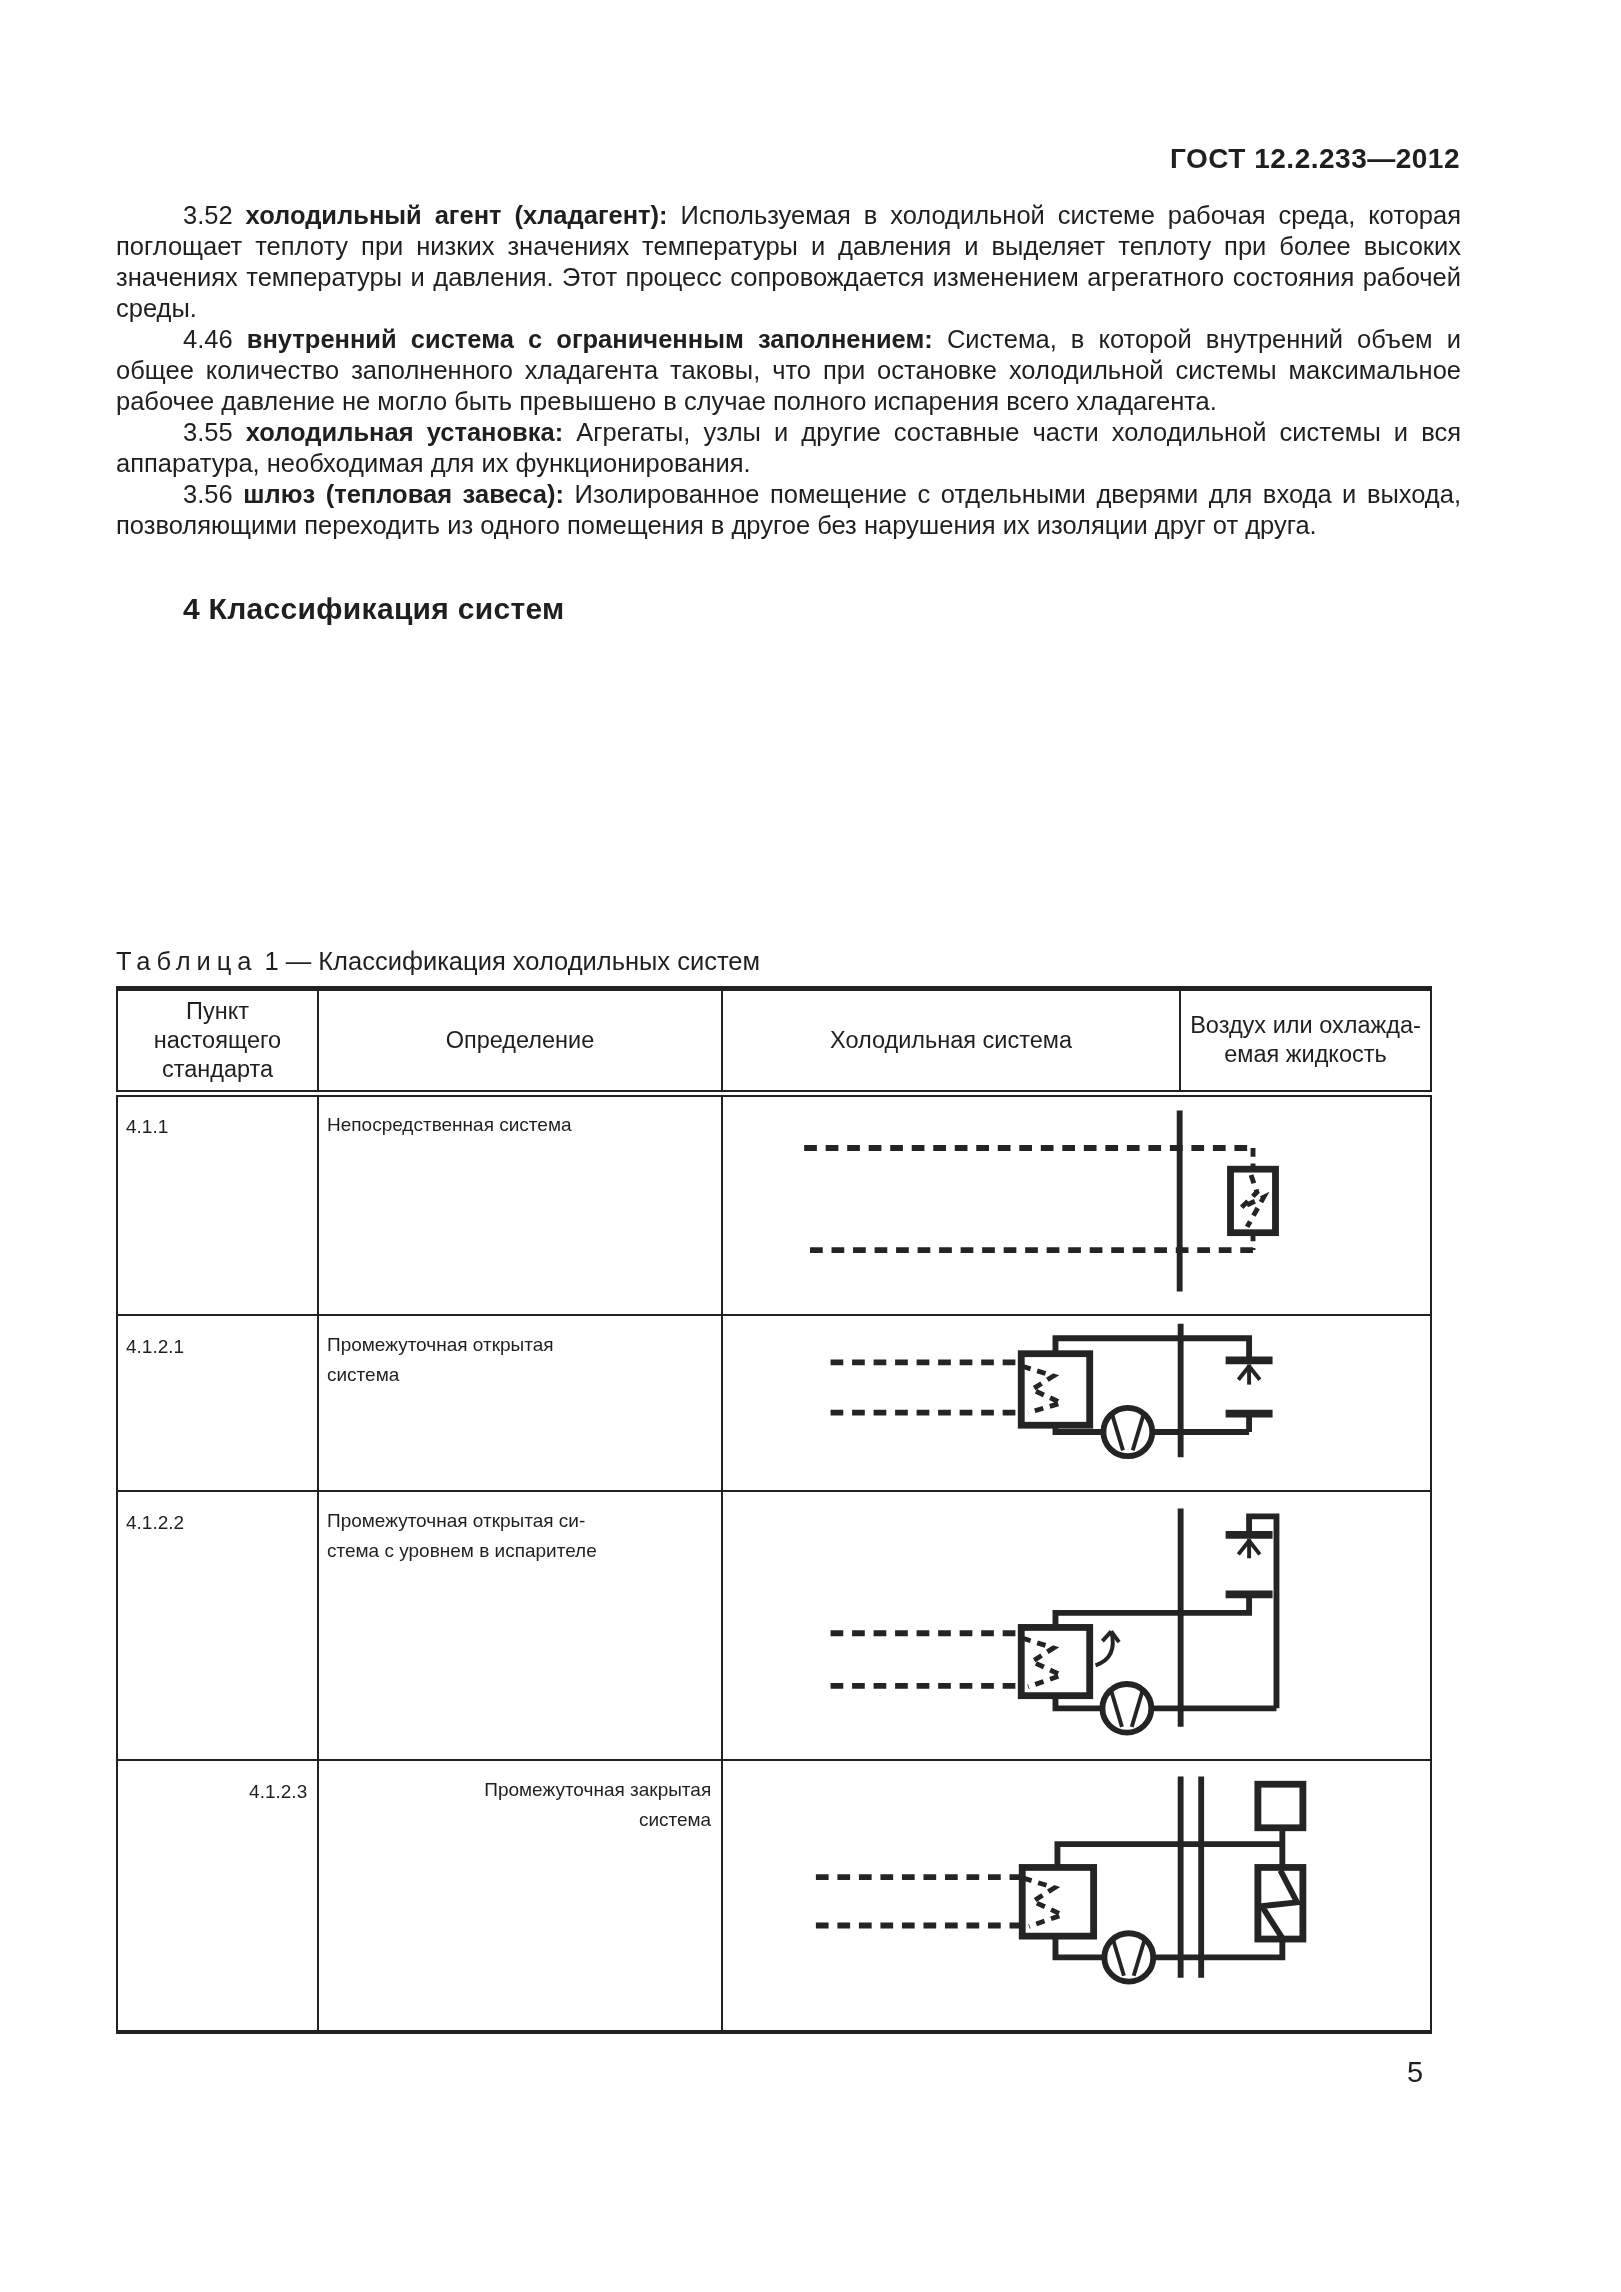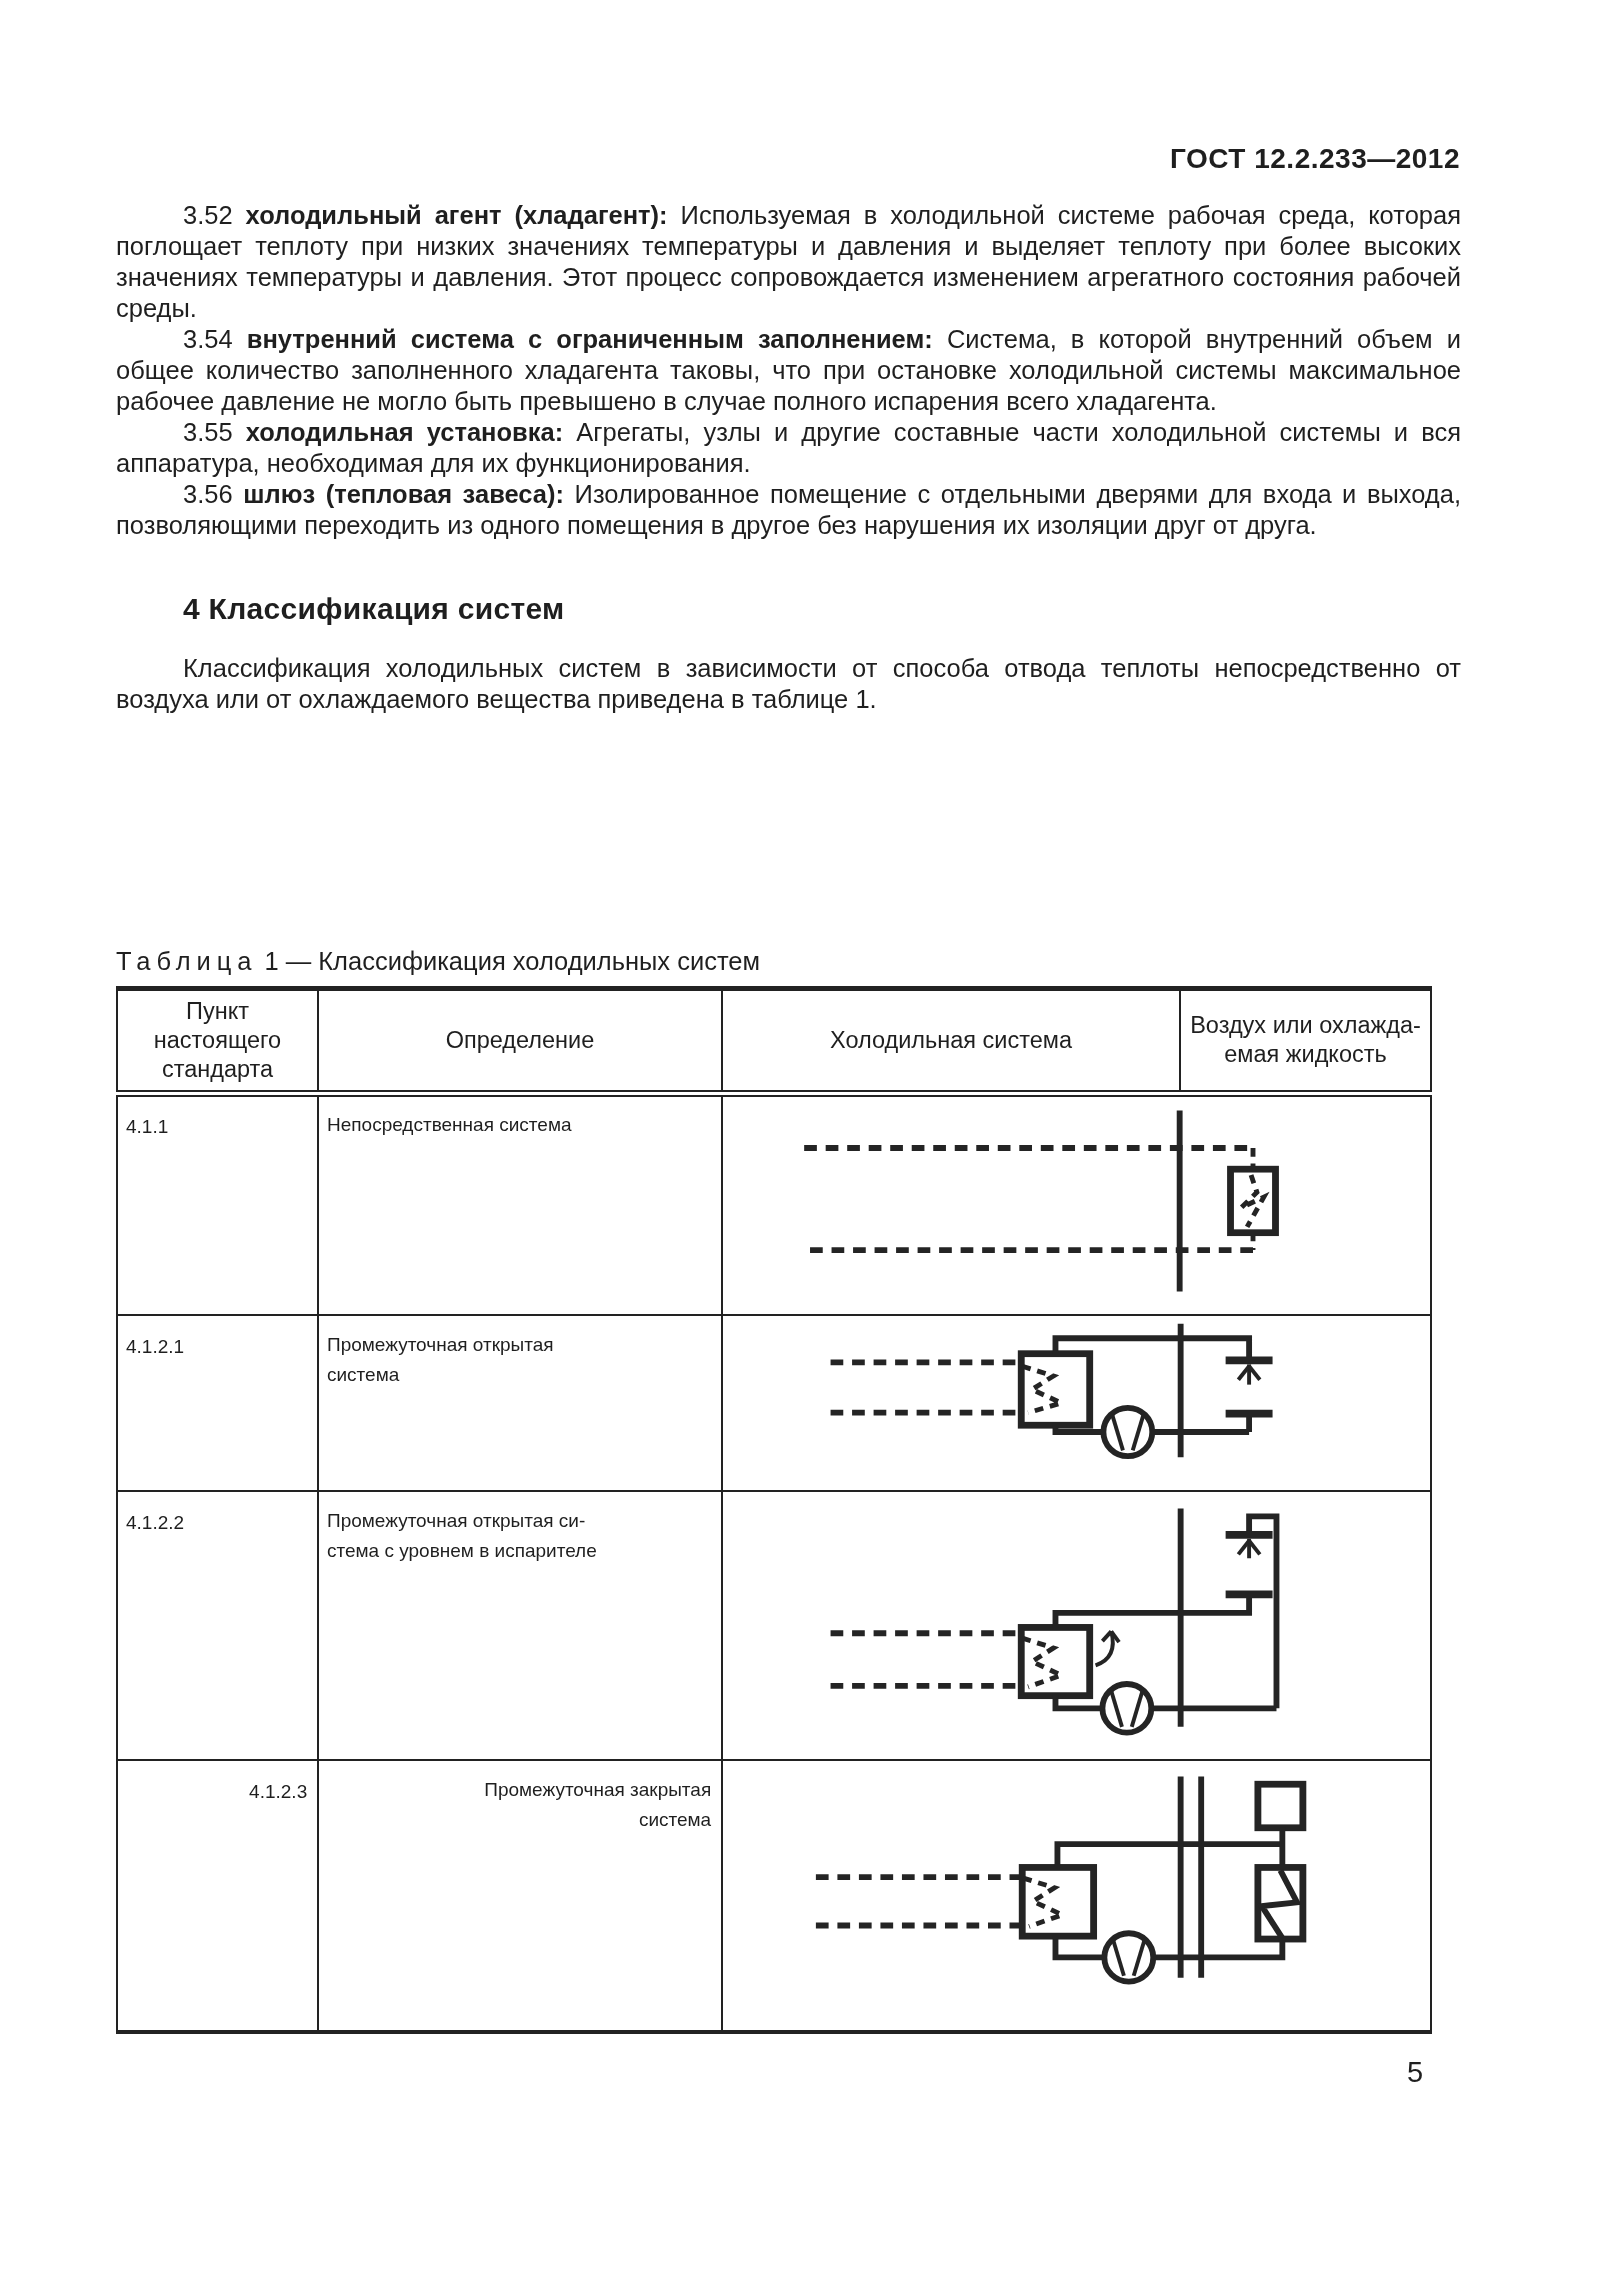--- a/index.html
+++ b/index.html
@@ -75,26 +75,25 @@
 </style>
 </head>
 <body>
 
 <div class="page">
 
   <div class="gost-header">ГОСТ 12.2.233—2012</div>
 
   <div class="content">
     <p class="para"><span>3.52</span> <b>холодильный агент (хладагент):</b> <span>Используемая в холодильной системе рабочая среда, которая поглощает теплоту при низких значениях температуры и давления и выделяет теплоту при более высоких значениях температуры и давления. Этот процесс сопровождается изменением агрегатного состояния рабочей среды.</span></p>
-    <p class="para"><span>3.54</span> <b>внутренний система с ограниченным заполнением:</b> <span>Система, в которой внутренний объем и общее количество заполненного хладагента таковы, что при остановке холодильной системы максимальное рабочее давление не могло быть превышено в случае полного испарения всего хладагента.</span></p>
+    <p class="para"><span>4.46</span> <b>внутренний система с ограниченным заполнением:</b> <span>Система, в которой внутренний объем и общее количество заполненного хладагента таковы, что при остановке холодильной системы максимальное рабочее давление не могло быть превышено в случае полного испарения всего хладагента.</span></p>
     <p class="para"><span>3.55</span> <b>холодильная установка:</b> <span>Агрегаты, узлы и другие составные части холодильной системы и вся аппаратура, необходимая для их функционирования.</span></p>
     <p class="para"><span>3.56</span> <b>шлюз (тепловая завеса):</b> <span>Изолированное помещение с отдельными дверями для входа и выхода, позволяющими переходить из одного помещения в другое без нарушения их изоляции друг от друга.</span></p>
 
     <div class="h-sec">4 Классификация систем</div>
-    <p class="para intro">Классификация холодильных систем в зависимости от способа отвода теплоты непосредственно от воздуха или от охлаждаемого вещества приведена в таблице 1.</p>
   </div>
 
   <div class="tbl-block">
     <div class="tbl-caption"><span class="cap-word">Таблица</span> <span>1</span> <span>—</span> <span>Классификация холодильных систем</span></div>
 
     <table class="gost">
       <colgroup>
         <col style="width:201px">
           <col style="width:404px">
           <col style="width:458px">

